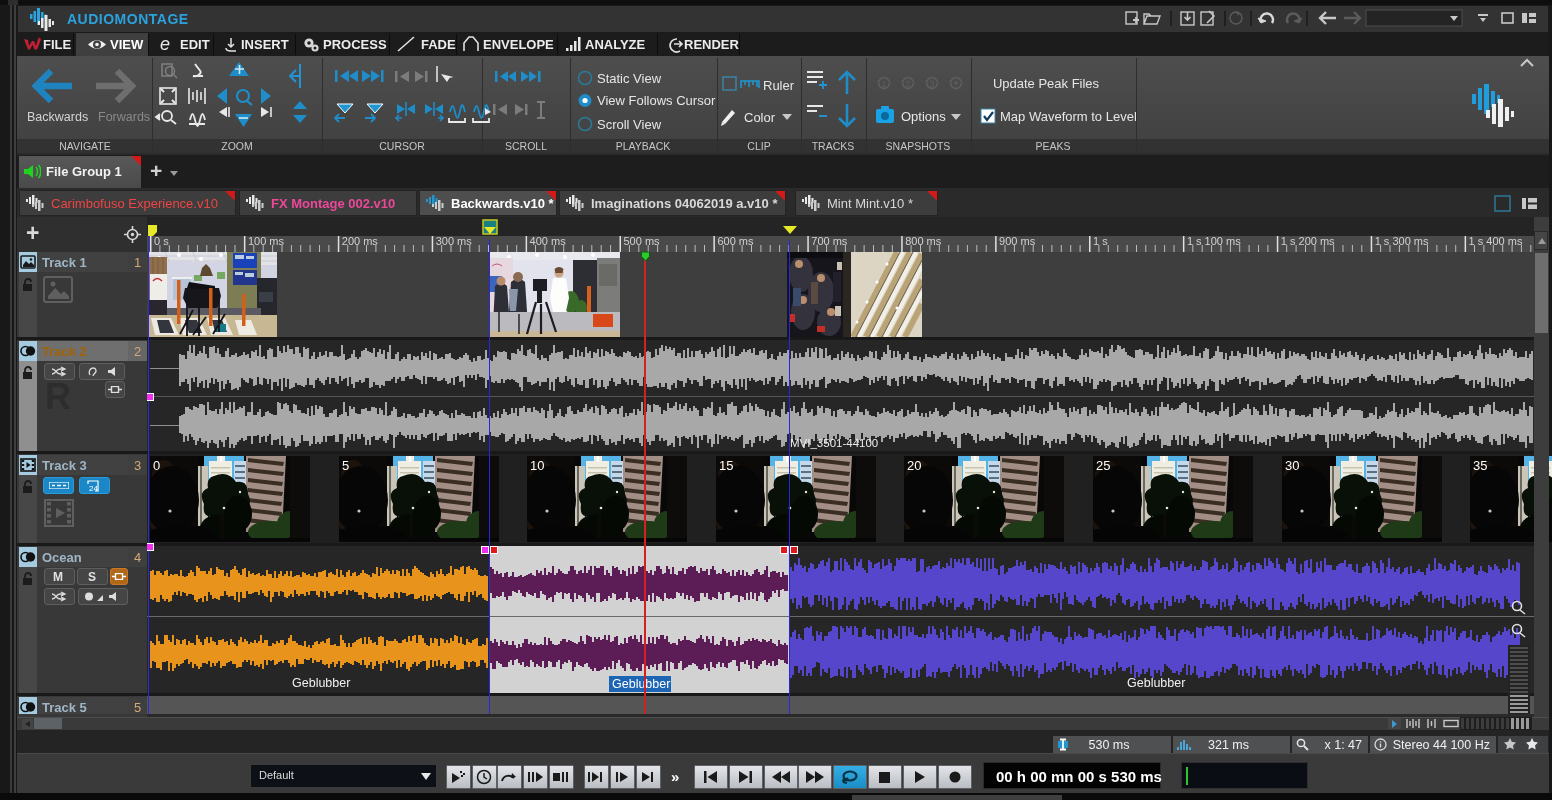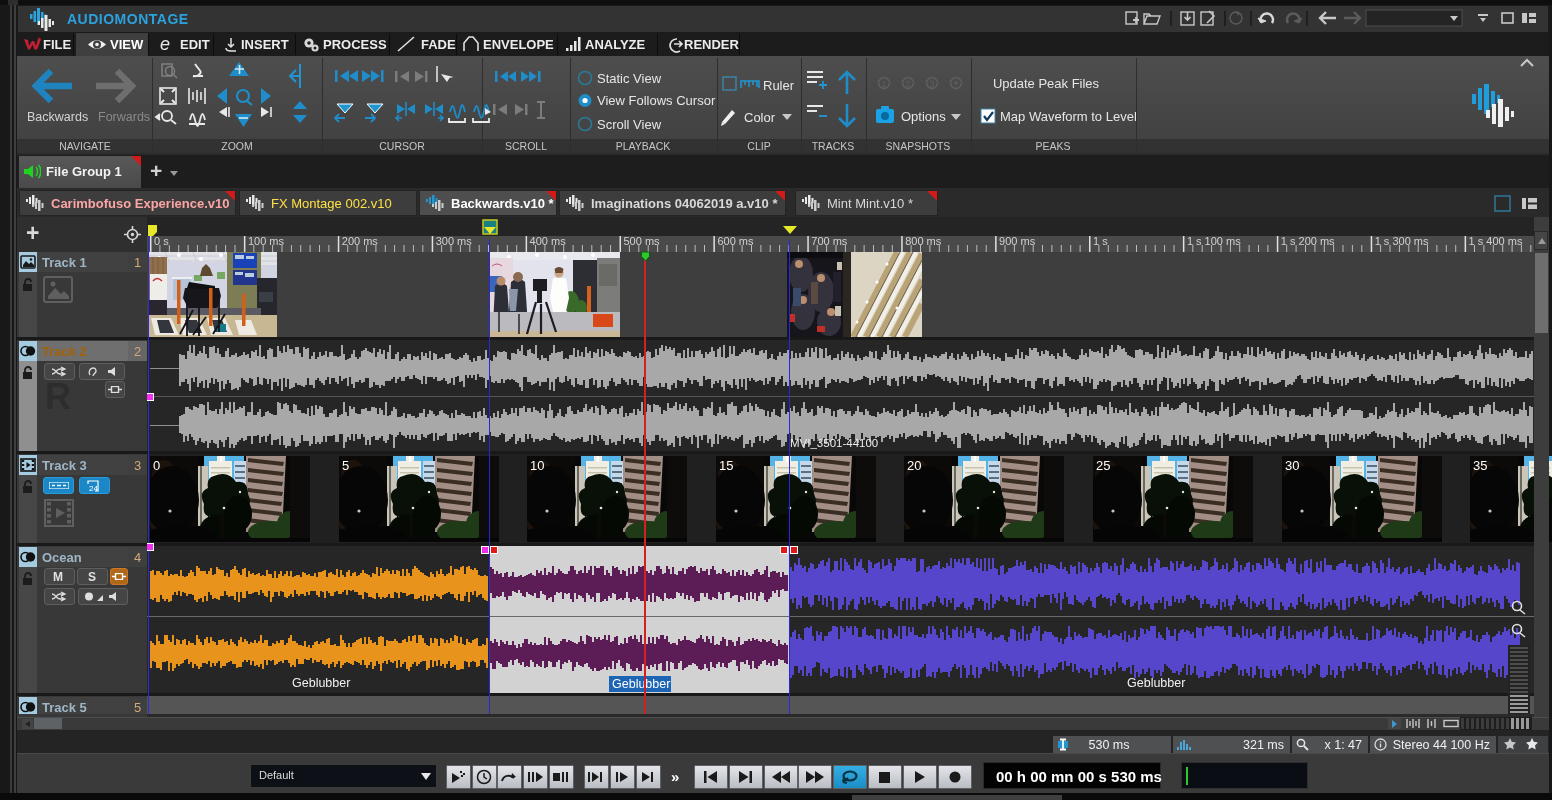--- a/index.html
+++ b/index.html
@@ -342,38 +342,38 @@
       <rect x="6" y="1" width="2.5" height="11"></rect>
       <rect x="9.5" y="4" width="2" height="5"></rect>
     </g>
 <g fill="#cccccc">
       <rect x="6" y="10" width="2" height="3"></rect>
       <rect x="9" y="8" width="2" height="7"></rect>
       <rect x="12" y="6" width="2.5" height="11"></rect>
       <rect x="15.5" y="9" width="2" height="5"></rect>
     </g>
   </svg>
-<div class="txt" style="left:51px;top:196px;font-size:13px;font-weight:bold;color:#fca5a5">Carimbofuso Experience.v10</div>
+<div class="txt" style="left:51px;top:196px;font-size:13px;font-weight:normal;color:#ef4444">Carimbofuso Experience.v10</div>
 <div class="a" style="left:225px;top:191px;width:0;height:0;border-top:10px solid #d21a1a;border-left:10px solid transparent"></div>
 <div class="a" style="left:239px;top:190px;width:178px;height:26px;background:#3d3d3d;border:1px solid #242424"></div>
 <svg class="a" style="left:246px;top:194px" width="20" height="18" viewBox="0 0 20 18">
 <g fill="#e8e8e8">
       <rect x="0" y="5" width="2" height="3"></rect>
       <rect x="3" y="3" width="2" height="7"></rect>
       <rect x="6" y="1" width="2.5" height="11"></rect>
       <rect x="9.5" y="4" width="2" height="5"></rect>
     </g>
 <g fill="#cccccc">
       <rect x="6" y="10" width="2" height="3"></rect>
       <rect x="9" y="8" width="2" height="7"></rect>
       <rect x="12" y="6" width="2.5" height="11"></rect>
       <rect x="15.5" y="9" width="2" height="5"></rect>
     </g>
   </svg>
-<div class="txt" style="left:271px;top:196px;font-size:13px;font-weight:normal;color:#fde047">FX Montage 002.v10</div>
+<div class="txt" style="left:271px;top:196px;font-size:13px;font-weight:bold;color:#ec4899">FX Montage 002.v10</div>
 <div class="a" style="left:419px;top:190px;width:138px;height:26px;background:#4e4e4e;border:1px solid #242424"></div>
 <svg class="a" style="left:426px;top:194px" width="20" height="18" viewBox="0 0 20 18">
 <g fill="#2196d3">
       <rect x="0" y="5" width="2" height="3"></rect>
       <rect x="3" y="3" width="2" height="7"></rect>
       <rect x="6" y="1" width="2.5" height="11"></rect>
       <rect x="9.5" y="4" width="2" height="5"></rect>
     </g>
 <g fill="#cccccc">
       <rect x="6" y="10" width="2" height="3"></rect>
@@ -1122,21 +1122,21 @@
 <div class="a" style="left:1521px;top:718px;width:3px;height:11px;background:#9a9a9a"></div>
 <div class="a" style="left:1526px;top:718px;width:3px;height:11px;background:#9a9a9a"></div>
 <div class="a" style="left:17px;top:730px;width:1532px;height:23px;background:#242424"></div>
 <div class="a" style="left:1053px;top:736px;width:118px;height:17px;background:#4e5052"></div>
 <div class="txt" style="left:1053px;top:738px;width:112px;text-align:center;font-size:12.5px;color:#f0f0f0">530 ms</div>
 <svg class="a" style="left:1057px;top:738px" width="12" height="13" viewBox="0 0 12 13">
     <rect x="1" y="3" width="10" height="7" fill="#2196d3"></rect>
     <path d="M3 1.5h6M3 11.5h6M6 1.5v10" stroke="#fff" stroke-width="1.8"></path>
   </svg>
 <div class="a" style="left:1173px;top:736px;width:117px;height:17px;background:#4e5052"></div>
-<div class="txt" style="left:1173px;top:738px;width:111px;text-align:right;font-size:12.5px;color:#f0f0f0">321 ms</div>
+<div class="txt" style="left:1173px;top:738px;width:111px;text-align:center;font-size:12.5px;color:#f0f0f0">321 ms</div>
 <svg class="a" style="left:1177px;top:739px" width="14" height="12" viewBox="0 0 14 12">
     <path d="M1 11V8M4 11V3M7 11V1M10 11V5M13 11V8" stroke="#49b0e8" stroke-width="1.8"></path>
   </svg>
 <div class="a" style="left:1292px;top:736px;width:76px;height:17px;background:#4e5052"></div>
 <div class="txt" style="left:1292px;top:738px;width:70px;text-align:right;font-size:12.5px;color:#f0f0f0">x 1: 47</div>
 <svg class="a" style="left:1296px;top:738px" width="13" height="13" viewBox="0 0 13 13">
     <circle cx="5" cy="5" r="3.6" fill="none" stroke="#e8e8e8" stroke-width="1.5"></circle>
     <path d="M8 8l4 4" stroke="#e8e8e8" stroke-width="1.8"></path>
   </svg>
 <div class="a" style="left:1370px;top:736px;width:126px;height:17px;background:#4e5052"></div>

